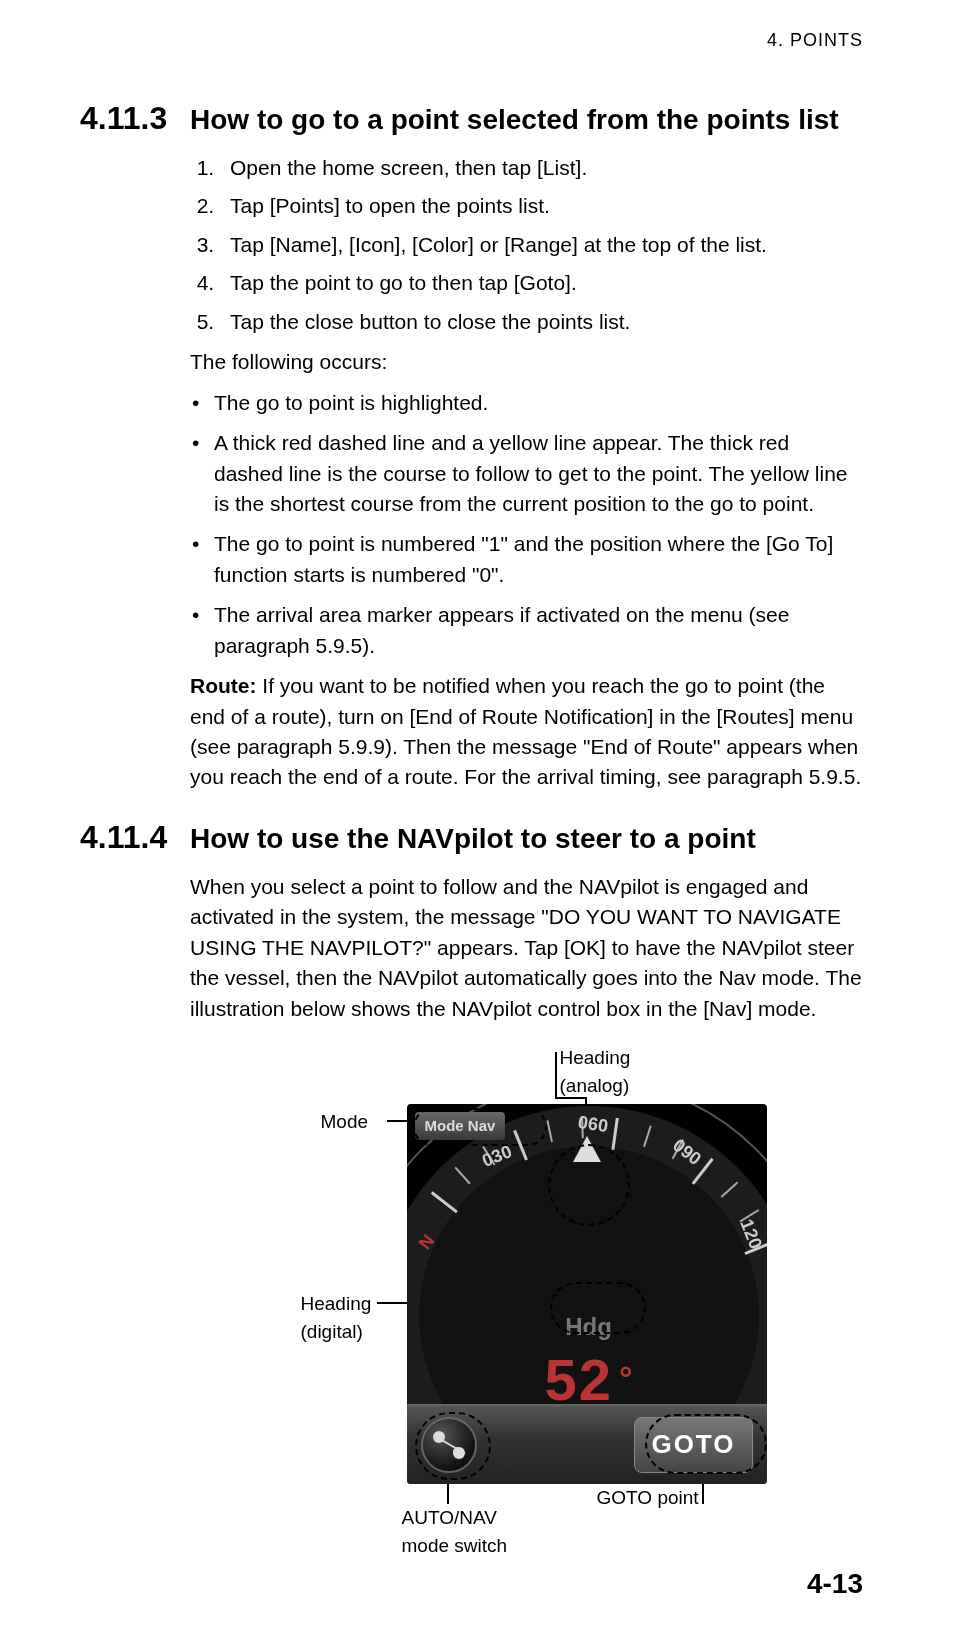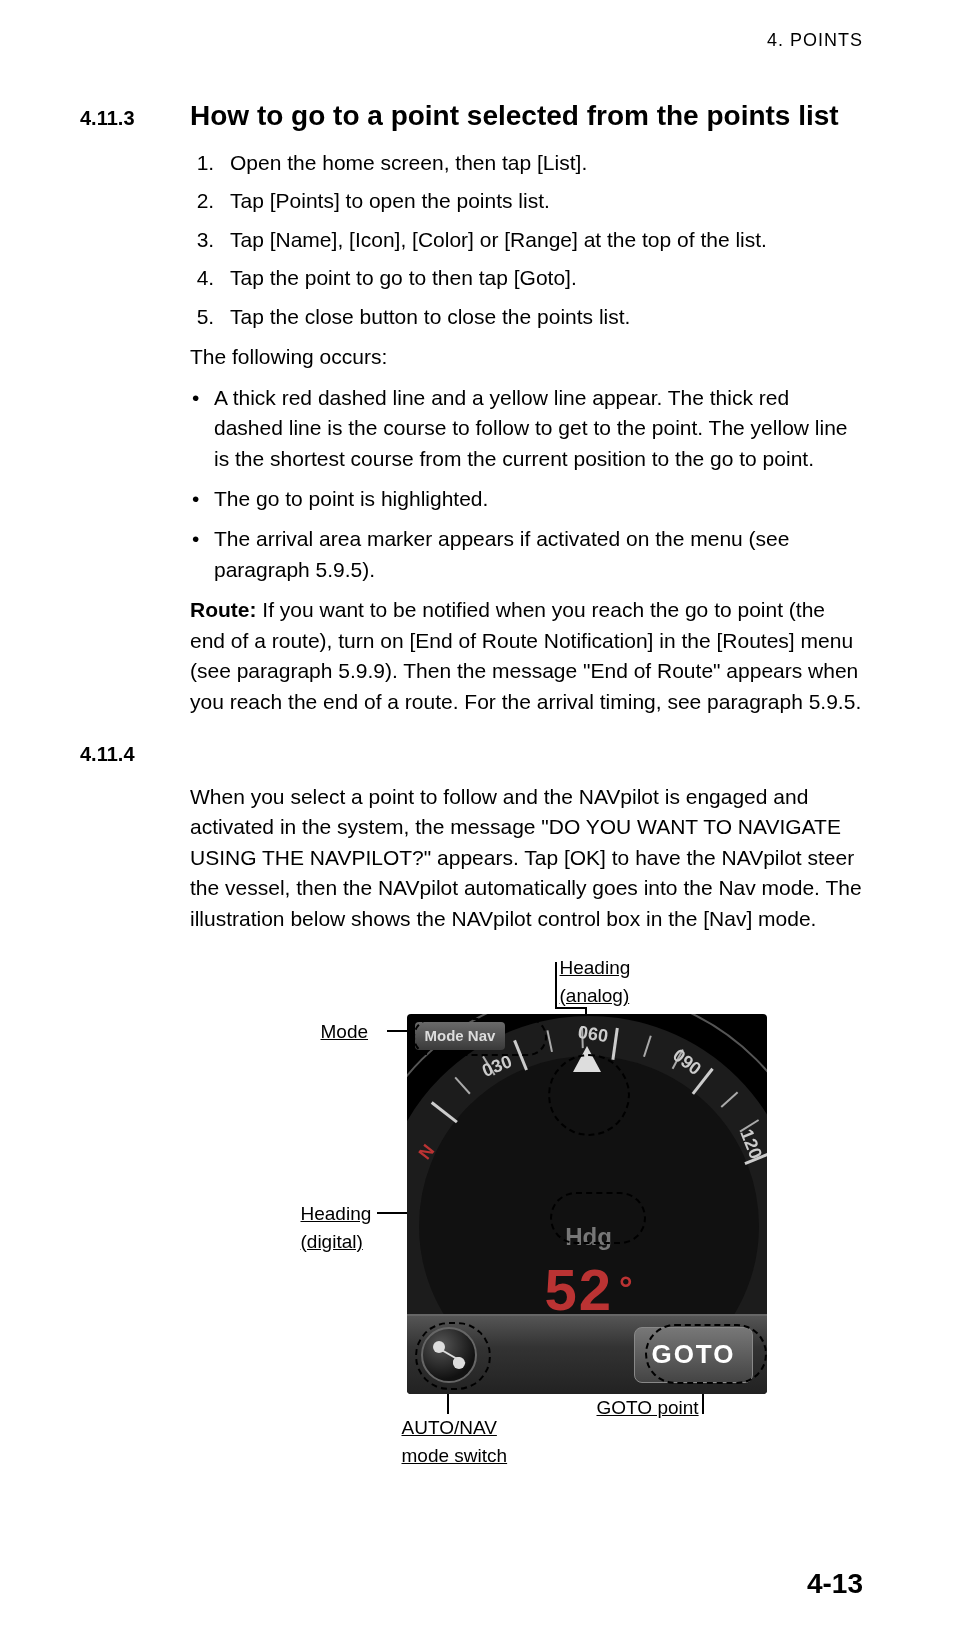--- a/index.html
+++ b/index.html
@@ -26,21 +26,21 @@
   }
   .section {
     margin-top: 50px;
   }
   .sec-row {
     display: flex;
     align-items: baseline;
     margin-bottom: 16px;
   }
   .sec-num {
-    font-size: 20px;
+    font-size: 32px;
     font-weight: bold;
     width: 110px;
     flex: 0 0 110px;
   }
   .sec-title {
     font-size: 28px;
     font-weight: bold;
     flex: 1;
   }
   .body-col {
@@ -83,21 +83,20 @@
     position: relative;
     width: 660px;
     height: 560px;
     margin: 20px auto 0 auto;
   }
   .fig-label {
     position: absolute;
     font-size: 19px;
     color: #000;
     white-space: nowrap;
-    text-decoration: underline;
   }
   .label-line {
     position: absolute;
     background: #000;
   }
   .hline { height: 2px; }
   .vline { width: 2px; }
 
   .navpilot {
     position: absolute;
@@ -282,33 +281,35 @@
     <div class="body-col">
       <ol class="steps">
         <li>Open the home screen, then tap [List].</li>
         <li>Tap [Points] to open the points list.</li>
         <li>Tap [Name], [Icon], [Color] or [Range] at the top of the list.</li>
         <li>Tap the point to go to then tap [Goto].</li>
         <li>Tap the close button to close the points list.</li>
       </ol>
       <div class="para">The following occurs:</div>
       <ul class="bullets">
+        <li>The go to point is highlighted.</li>
         <li> A thick red dashed line and a yellow line appear. The thick red dashed line is the course to follow to get to the point. The yellow line is the shortest course from the current position to the go to point.</li>
-        <li>The go to point is highlighted.</li>
+        <li>The go to point is numbered "1" and the position where the [Go To] function starts is numbered "0".</li>
         <li>The arrival area marker appears if activated on the menu (see paragraph 5.9.5).</li>
       </ul>
       <div class="para note">
         <b>Route:</b><span> If you want to be notified when you reach the go to point (the end of a route), turn on [End of Route Notification] in the [Routes] menu (see paragraph 5.9.9). Then the message "End of Route" appears when you reach the end of a route. For the arrival timing, see paragraph 5.9.5.</span>
       </div>
     </div>
   </div>
 
   <div class="section" style="margin-top:26px;">
     <div class="sec-row">
       <div class="sec-num">4.11.4</div>
+      <div class="sec-title">How to use the NAVpilot to steer to a point</div>
     </div>
     <div class="body-col">
       <div class="para">When you select a point to follow and the NAVpilot is engaged and activated in the system, the message "DO YOU WANT TO NAVIGATE USING THE NAVPILOT?" appears. Tap [OK] to have the NAVpilot steer the vessel, then the NAVpilot automatically goes into the Nav mode. The illustration below shows the NAVpilot control box in the [Nav] mode.</div>
 
       <div class="figure-wrap">
 
         <div class="fig-label" style="left:363px; top:0;">
           <span>Heading</span><br>
           <span>(analog)</span>
         </div>

